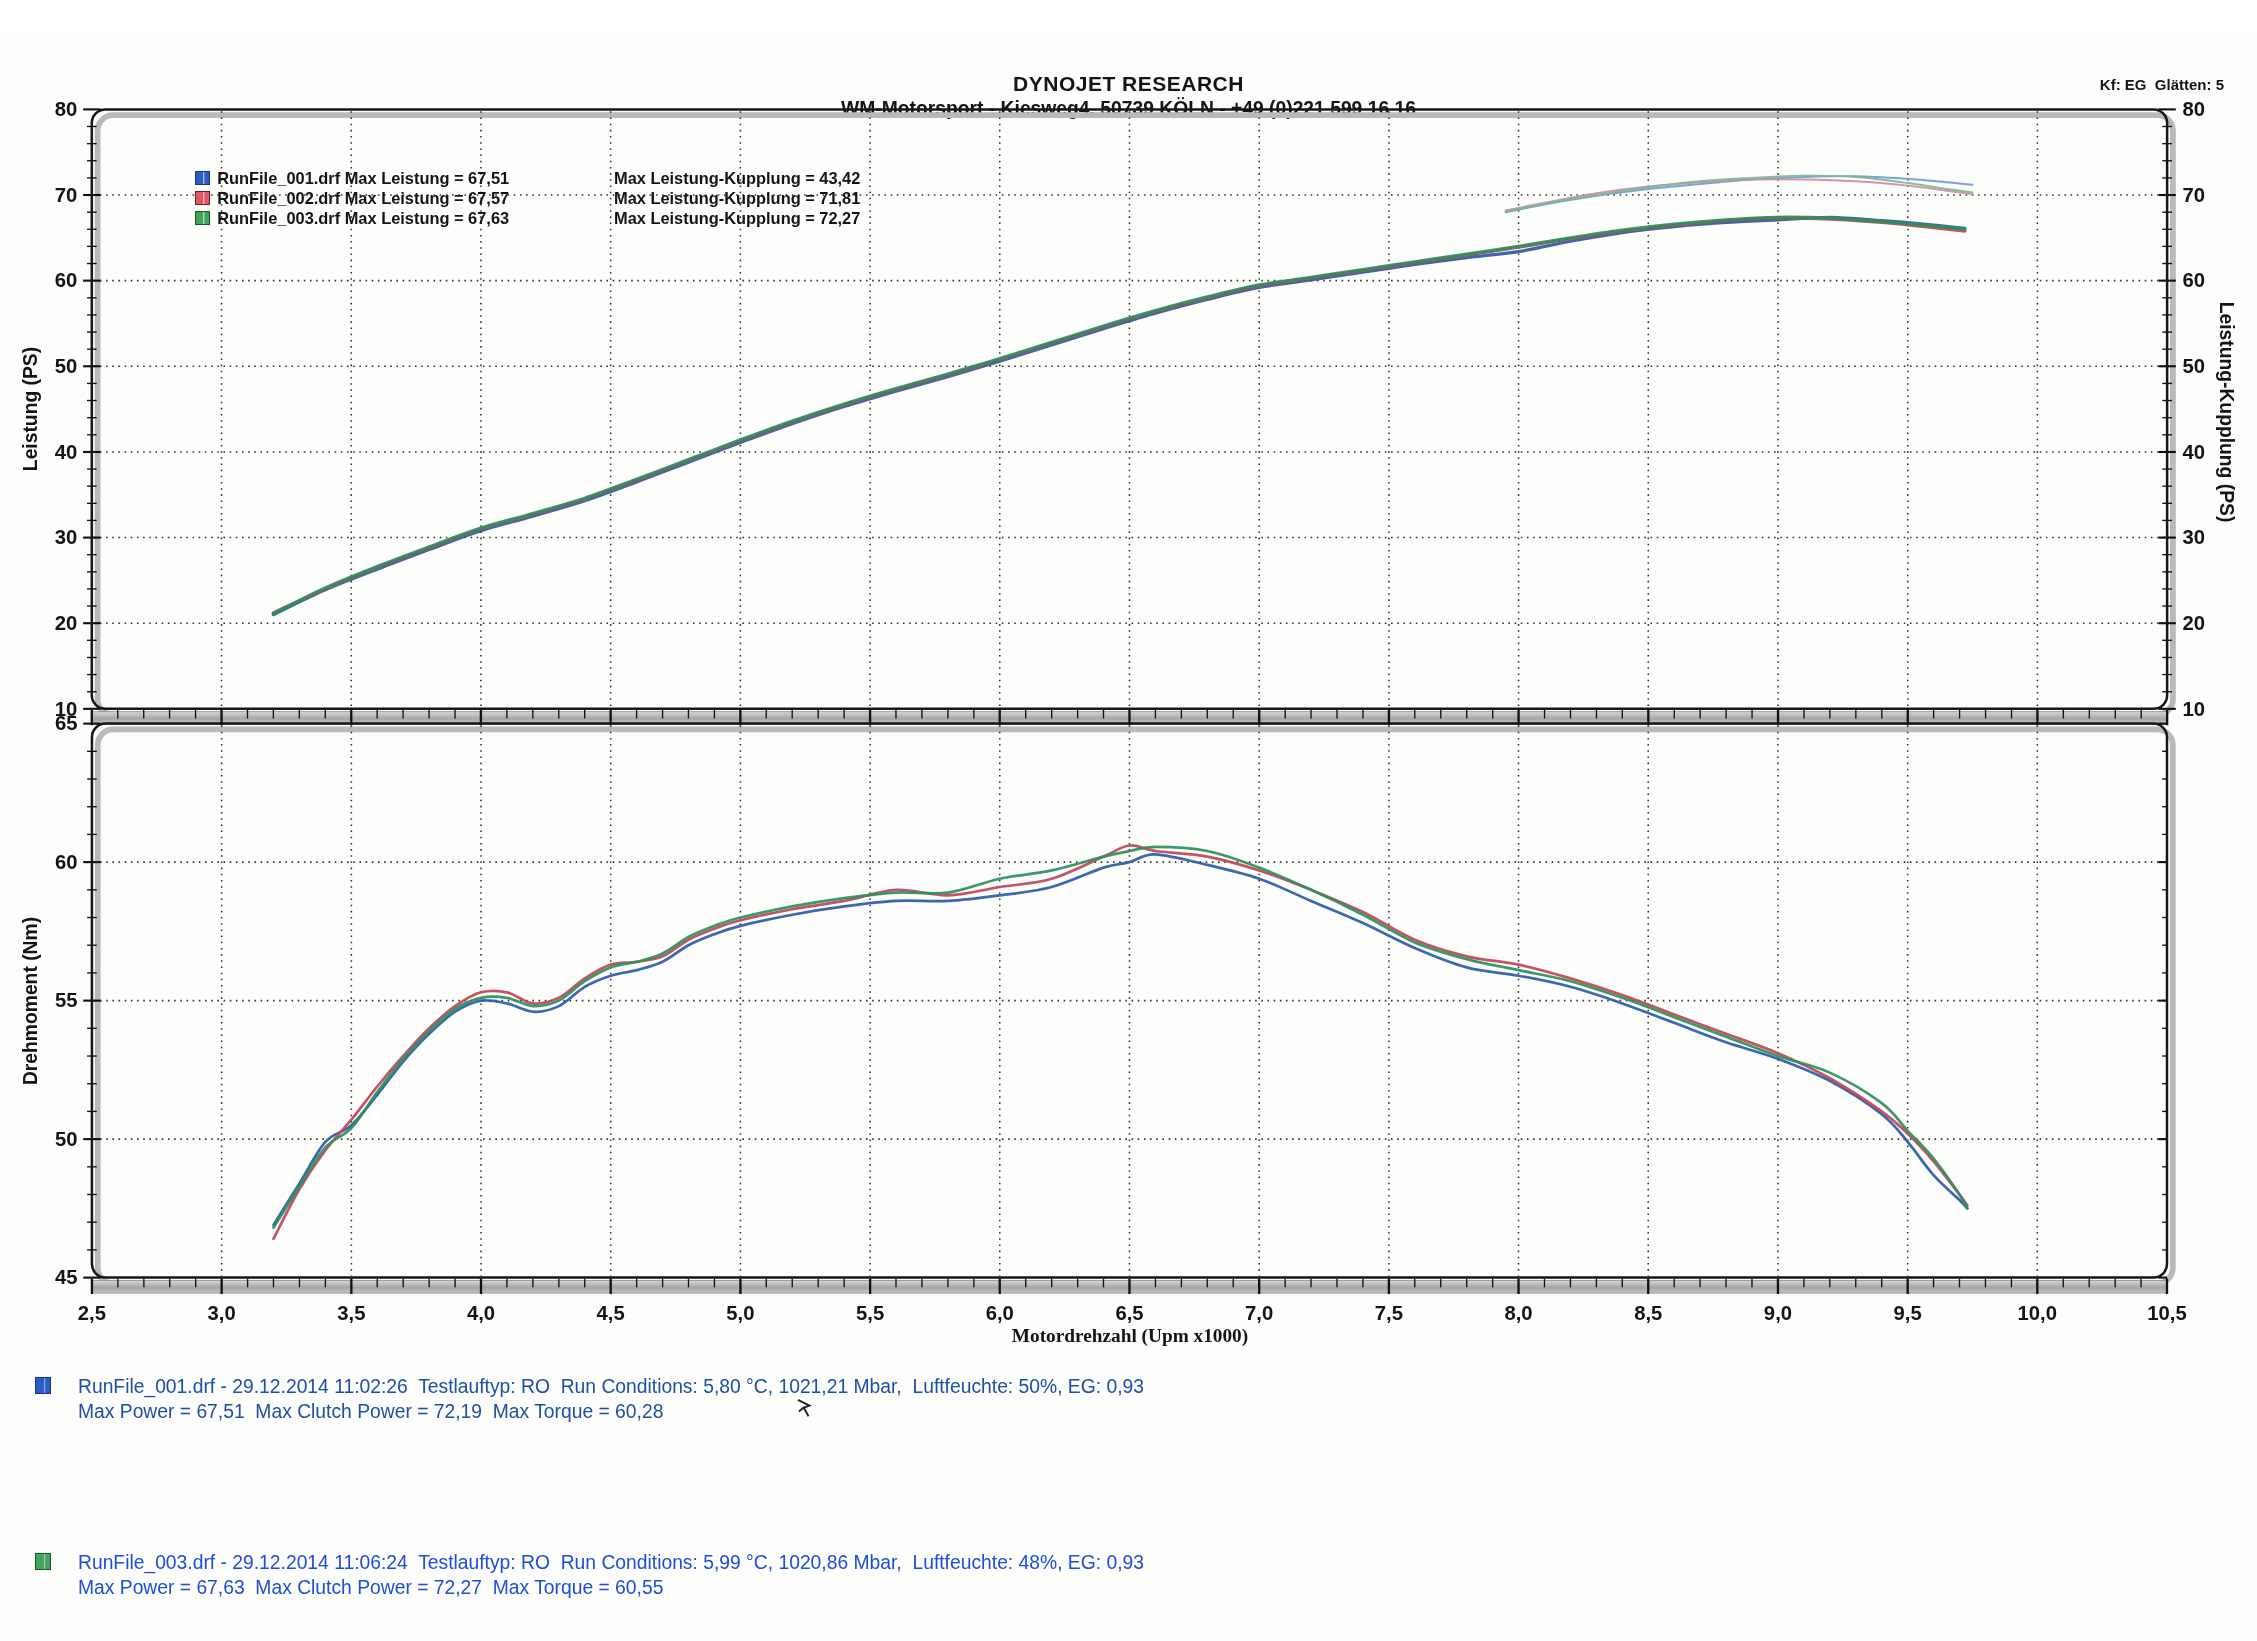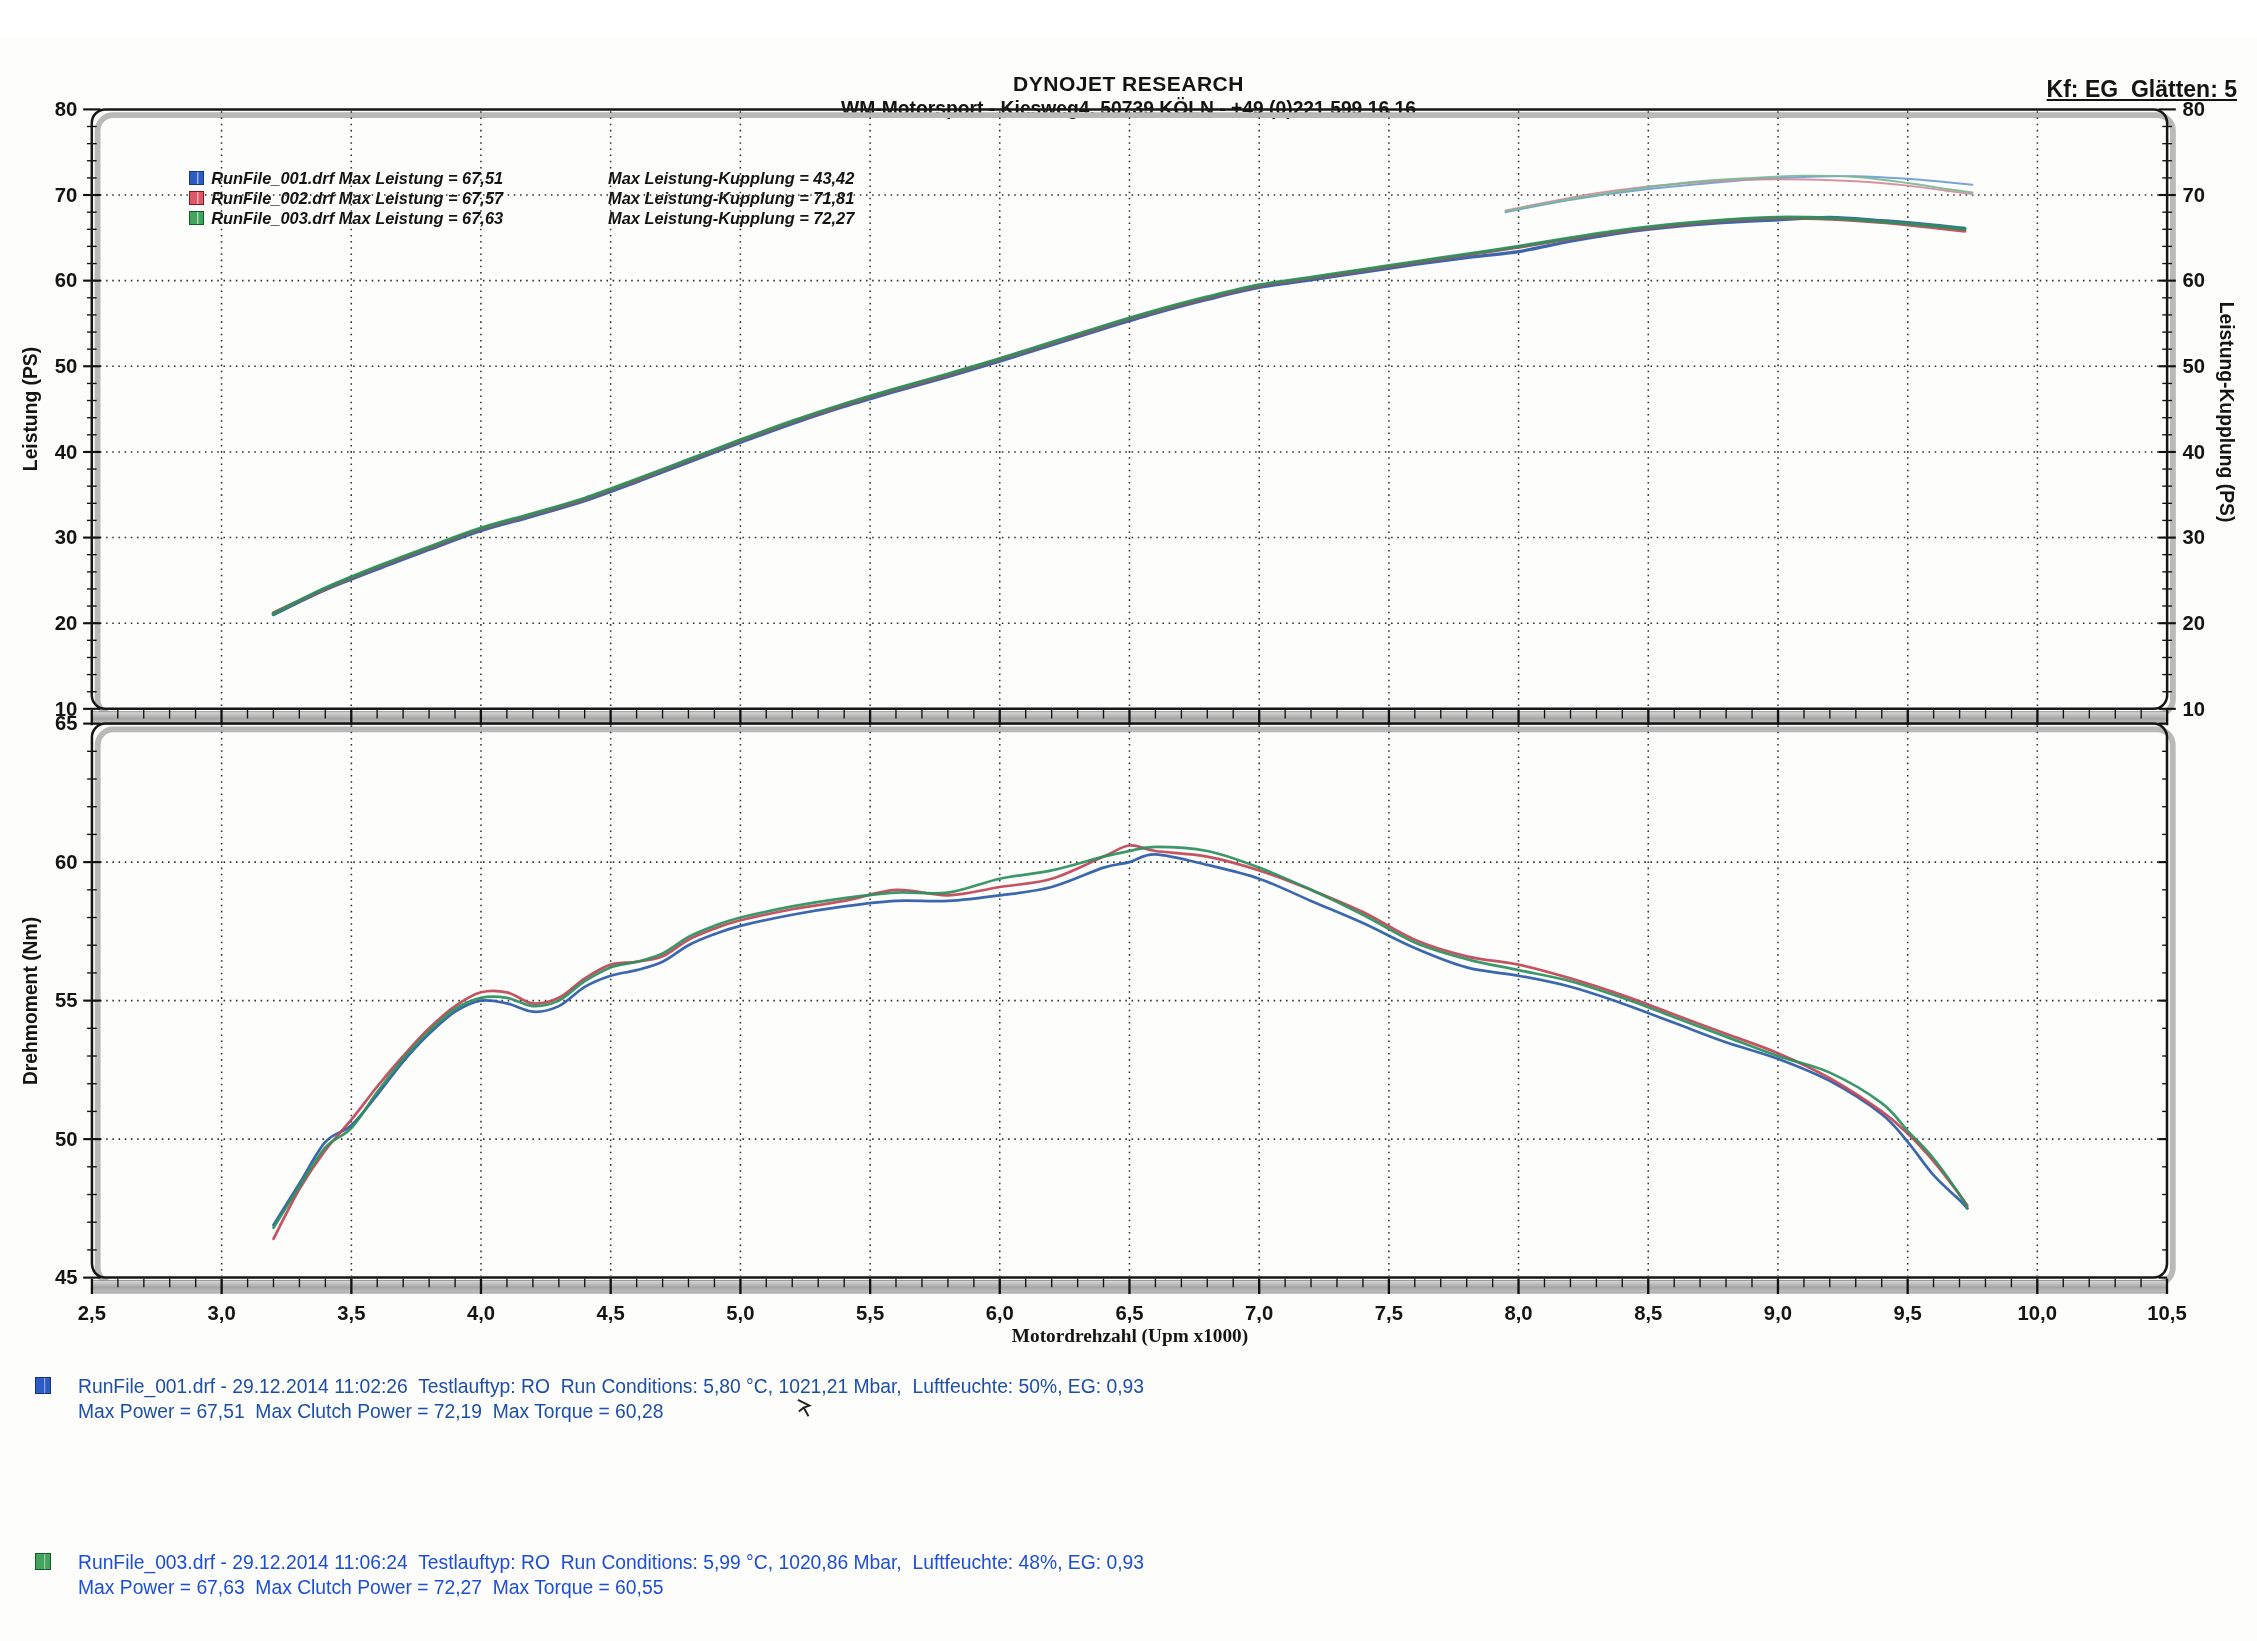--- a/index.html
+++ b/index.html
@@ -2,30 +2,30 @@
 <html><head>
 <meta charset="utf-8">
 <style>
   html,body{margin:0;padding:0;background:#ffffff;}
   .page{position:relative;width:2257px;height:1641px;background:#fdfdfb;overflow:hidden;
         font-family:"Liberation Sans",sans-serif;color:#141414;margin-top:37px;}
   .hdr-title{position:absolute;top:35px;left:50%;transform:translateX(-50%);
              font-size:21px;font-weight:bold;letter-spacing:0.5px;white-space:pre;}
   .hdr-sub{position:absolute;top:61px;left:50%;transform:translateX(-50%);
            font-size:19.3px;font-weight:bold;white-space:pre;}
-  .kf{position:absolute;top:39px;right:20px;font-size:23px;font-weight:bold;white-space:pre;text-decoration:underline;}
+  .kf{position:absolute;top:39px;right:33px;font-size:15px;font-weight:bold;white-space:pre;}
   svg.chart{position:absolute;left:0;}
   #svg-top{top:0;width:2257px;height:695px;}
   #svg-bot{top:676px;width:2257px;height:637px;}
   svg text{font-family:"Liberation Sans",sans-serif;font-weight:bold;fill:#141414;}
   .ytitle{position:absolute;font-size:19.3px;font-weight:bold;white-space:nowrap;}
   .rot-wrap{position:absolute;width:0;height:0;}
   .xtitle{position:absolute;top:1288px;left:1130px;transform:translateX(-50%);
           font-size:19.3px;font-weight:bold;font-family:Liberation Serif, serif;}
-  .legend{position:absolute;left:189px;font-style:italic;}
+  .legend{position:absolute;left:195px;}
   .top-legend{top:131px;}
   .bot-legend{top:726px;}
   .lrow{position:relative;height:20px;display:flex;align-items:center;
         font-size:16.4px;font-weight:bold;white-space:pre;}
   .sw{display:inline-block;width:14.5px;height:14.5px;border:1.9px solid #333;box-sizing:border-box;
       margin-right:7.7px;flex:none;}
   .c2{position:absolute;left:419px;}
   .frun{position:absolute;left:35px;display:flex;align-items:flex-start;font-size:19.3px;line-height:25px;gap:16px;}
   .fsw{display:inline-block;width:16.4px;height:17.4px;border:1.9px solid #333;box-sizing:border-box;
        margin-right:10.6px;margin-top:2.9px;flex:none;}

